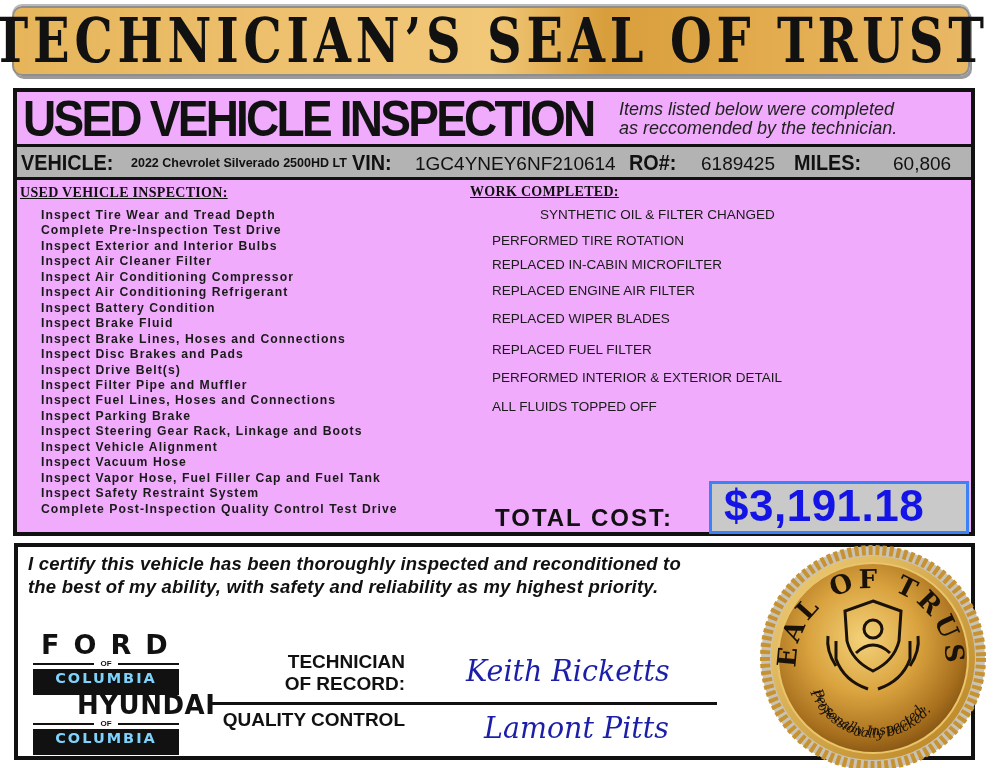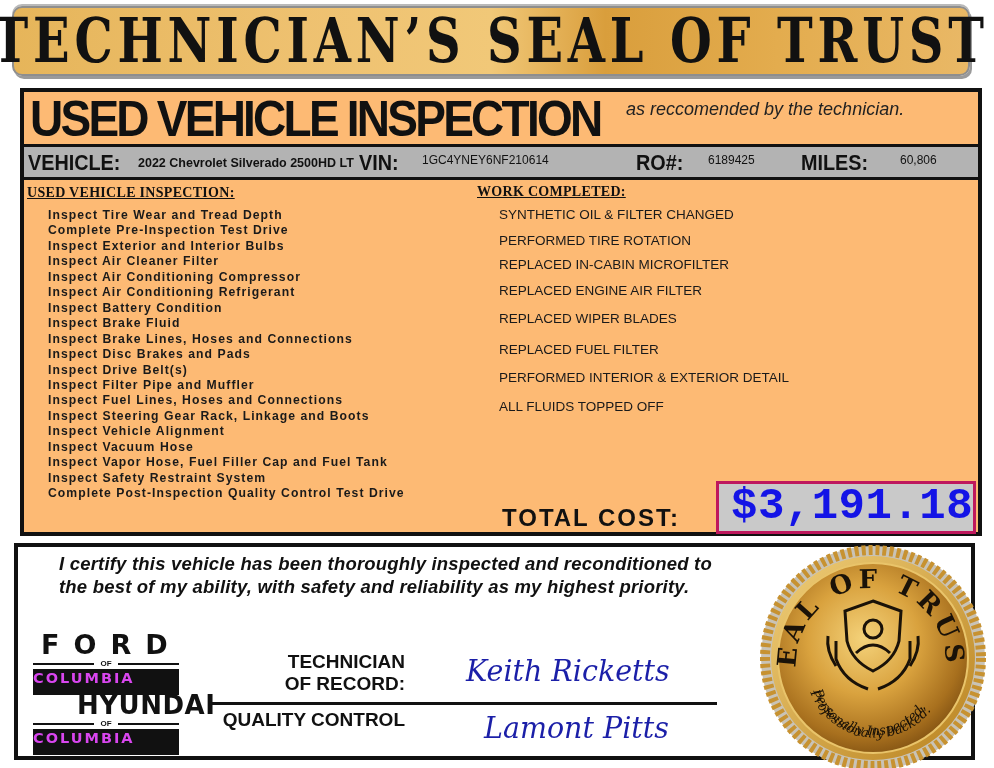--- a/index.html
+++ b/index.html
@@ -8,70 +8,71 @@
   
   .banner { position:absolute; left:12px; top:6px; width:958px; height:70px; border-radius:10px;
     background:linear-gradient(90deg,#e6b55a 0%,#eec170 30%,#f1c878 50%,#d99e3c 62%,#e3ac4e 80%,#e9b866 100%);
     box-shadow: 0 -2px 0 #b9b9b9, 2px 3px 0 #9a9a9a; border:2px solid #8e8e8e; box-sizing:border-box; }
   .banner-text { position:absolute; left:0; right:0; top:0; height:100%; display:flex; align-items:center; justify-content:center;
     font-family:"DejaVu Serif", serif; font-weight:bold; font-size:60px; letter-spacing:6px; color:#111;
     transform:scaleY(1.02); white-space:nowrap; }
   .banner-text span { display:inline-block; transform:scaleX(0.80); transform-origin:center; }
 
   
-  .main-box { position:absolute; left:20px; top:88px; width:962px; height:448px; border:4px solid #111; box-sizing:border-box; background:#fdba74; }
+  .main-box { position:absolute; left:13px; top:88px; width:962px; height:448px; border:4px solid #111; box-sizing:border-box; background:#f0abfc; }
   .title-row { position:absolute; left:0; top:0; width:100%; height:55px; border-bottom:3px solid #111; box-sizing:border-box; }
   .main-title { position:absolute; left:6px; top:-2px; font-family:"Liberation Sans", sans-serif; font-weight:bold; font-size:50px; letter-spacing:-3px;
     transform:scaleX(0.92); transform-origin:left center; white-space:nowrap; }
   .subtitle { position:absolute; left:602px; top:8px; font-style:italic; font-size:18px; line-height:19px; color:#222; }
   .vehicle-row { position:absolute; left:0; top:55px; width:100%; height:33px; background:#b3b3b3; border-bottom:3px solid #111; box-sizing:border-box; white-space:nowrap; }
   .vehicle-row .lbl { position:absolute; top:3px; font-weight:bold; font-size:22px; transform:scaleX(0.9); transform-origin:left center; }
-  .vehicle-row .val { position:absolute; top:6px; font-size:12px; }
+  .vehicle-row .val { position:absolute; top:6px; font-size:19px; }
   .vehicle-row .val-small { position:absolute; top:9px; font-size:12.5px; font-weight:bold; }
 
   .col-head { position:absolute; font-weight:bold; font-size:14px; text-decoration:underline; letter-spacing:0.3px;font-family:Liberation Serif, serif; }
   .insp-list { position:absolute; left:24px; top:116px; margin:0; padding:0; list-style:none; }
   .insp-list li { font-weight:bold; font-size:12.2px; letter-spacing:1.05px; line-height:15.45px; white-space:nowrap; color:#1a1a1a; }
   .work-list { position:absolute; left:475px; top:112px; margin:0; padding:0; list-style:none; }
   .work-list li { position:absolute; left:0; font-size:13.5px; white-space:nowrap; color:#1a1a1a; }
 
   .total-label { position:absolute; left:478px; top:412px; font-weight:bold; font-size:24px; letter-spacing:2px; white-space:nowrap; }
-  .total-box { position:absolute; left:692px; top:389px; width:260px; height:53px; border:3px solid #be185d; background:#c9c9c9; box-sizing:border-box;font-family:Liberation Mono, monospace; }
+  .total-box { position:absolute; left:692px; top:389px; width:260px; height:53px; border:3px solid #3b82f6; background:#c9c9c9; box-sizing:border-box; }
   .total-value { position:absolute; left:12px; top:-3px; font-weight:bold; font-size:44px; color:#1414e6; letter-spacing:0.5px; white-space:nowrap; }
 
   
   .lower-box { position:absolute; left:14px; top:543px; width:961px; height:217px; border:4px solid #111; box-sizing:border-box; background:#fff; }
-  .certify { position:absolute; left:10px; top:6px; width:660px; font-weight:bold; font-style:italic; font-size:18.5px; line-height:22.5px; letter-spacing:0.2px;margin-left:31px; }
+  .certify { position:absolute; left:10px; top:6px; width:660px; font-weight:bold; font-style:italic; font-size:18.5px; line-height:22.5px; letter-spacing:0.2px; }
 
   .logo { position:absolute; left:15px; width:146px; }
   .logo .big { font-family:"DejaVu Sans", sans-serif; font-weight:bold; text-align:center; line-height:1; }
   .logo .of-row { display:flex; align-items:center; height:9px; margin:1px 0; }
   .logo .of-row .ln { flex:1; height:2px; background:#111; }
   .logo .of-row .of { font-size:8px; font-weight:bold; padding:0 6px; line-height:9px; }
-  .logo .bar { background:#111; color:#d946ef; text-align:left; font-weight:bold; font-size:14.5px; letter-spacing:2px; height:26px; line-height:19px; font-family:"DejaVu Sans", sans-serif; }
+  .logo .bar { background:#111; color:#7dd3fc; text-align:center; font-weight:bold; font-size:14.5px; letter-spacing:2px; height:26px; line-height:19px; font-family:"DejaVu Sans", sans-serif; }
 
   .sig-label { position:absolute; text-align:right; font-weight:bold; font-size:19px; line-height:22px; white-space:nowrap; }
   .sig-name { position:absolute; font-family:"DejaVu Serif", serif; font-style:italic; color:#1b1fa8; font-size:30px; white-space:nowrap; transform:scaleX(0.95); transform-origin:left; }
   .sig-line { position:absolute; height:3px; background:#111; }
 
   .seal { position:absolute; left:738px; top:-6px; width:230px; height:230px; }
 </style>
 </head>
 <body>
 
 <div class="banner">
   <div class="banner-text">
       <span>TECHNICIAN’S SEAL OF TRUST</span>
     </div>
 </div>
 
 <div class="main-box">
   <div class="title-row">
     <div class="main-title">USED VEHICLE INSPECTION</div>
     <div class="subtitle">
+      <div>Items listed below were completed</div>
       <div>as reccomended by the technician.</div>
     </div>
   </div>
 
   <div class="vehicle-row">
     <span class="lbl" style="left:4px;">VEHICLE:</span>
     <span class="val-small" style="left:114px;">2022 Chevrolet Silverado 2500HD LT</span>
     <span class="lbl" style="left:335px;">VIN:</span>
     <span class="val" style="left:398px;">1GC4YNEY6NF210614</span>
     <span class="lbl" style="left:612px;">RO#:</span>
@@ -88,31 +89,32 @@
     <li>Inspect Air Cleaner Filter</li>
     <li>Inspect Air Conditioning Compressor</li>
     <li>Inspect Air Conditioning Refrigerant</li>
     <li>Inspect Battery Condition</li>
     <li>Inspect Brake Fluid</li>
     <li>Inspect Brake Lines, Hoses and Connections</li>
     <li>Inspect Disc Brakes and Pads</li>
     <li>Inspect Drive Belt(s)</li>
     <li>Inspect Filter Pipe and Muffler</li>
     <li>Inspect Fuel Lines, Hoses and Connections</li>
+    <li>Inspect Parking Brake</li>
     <li>Inspect Steering Gear Rack, Linkage and Boots</li>
     <li>Inspect Vehicle Alignment</li>
     <li>Inspect Vacuum Hose</li>
     <li>Inspect Vapor Hose, Fuel Filler Cap and Fuel Tank</li>
     <li>Inspect Safety Restraint System</li>
     <li>Complete Post-Inspection Quality Control Test Drive</li>
   </ul>
 
   <div class="col-head" style="left:453px; top:92px;">WORK COMPLETED:</div>
   <ul class="work-list">
-    <li style="top:3px;">SYNTHETIC OIL &amp; FILTER CHANGED</li>
+    <li style="top:3px;margin-left:48px;">SYNTHETIC OIL &amp; FILTER CHANGED</li>
     <li style="top:29px;">PERFORMED TIRE ROTATION</li>
     <li style="top:53px;">REPLACED IN-CABIN MICROFILTER</li>
     <li style="top:79px;">REPLACED ENGINE AIR FILTER</li>
     <li style="top:107px;">REPLACED WIPER BLADES</li>
     <li style="top:138px;">REPLACED FUEL FILTER</li>
     <li style="top:166px;">PERFORMED INTERIOR &amp; EXTERIOR DETAIL</li>
     <li style="top:195px;">ALL FLUIDS TOPPED OFF</li>
   </ul>
 
   <div class="total-label">TOTAL COST:</div>

